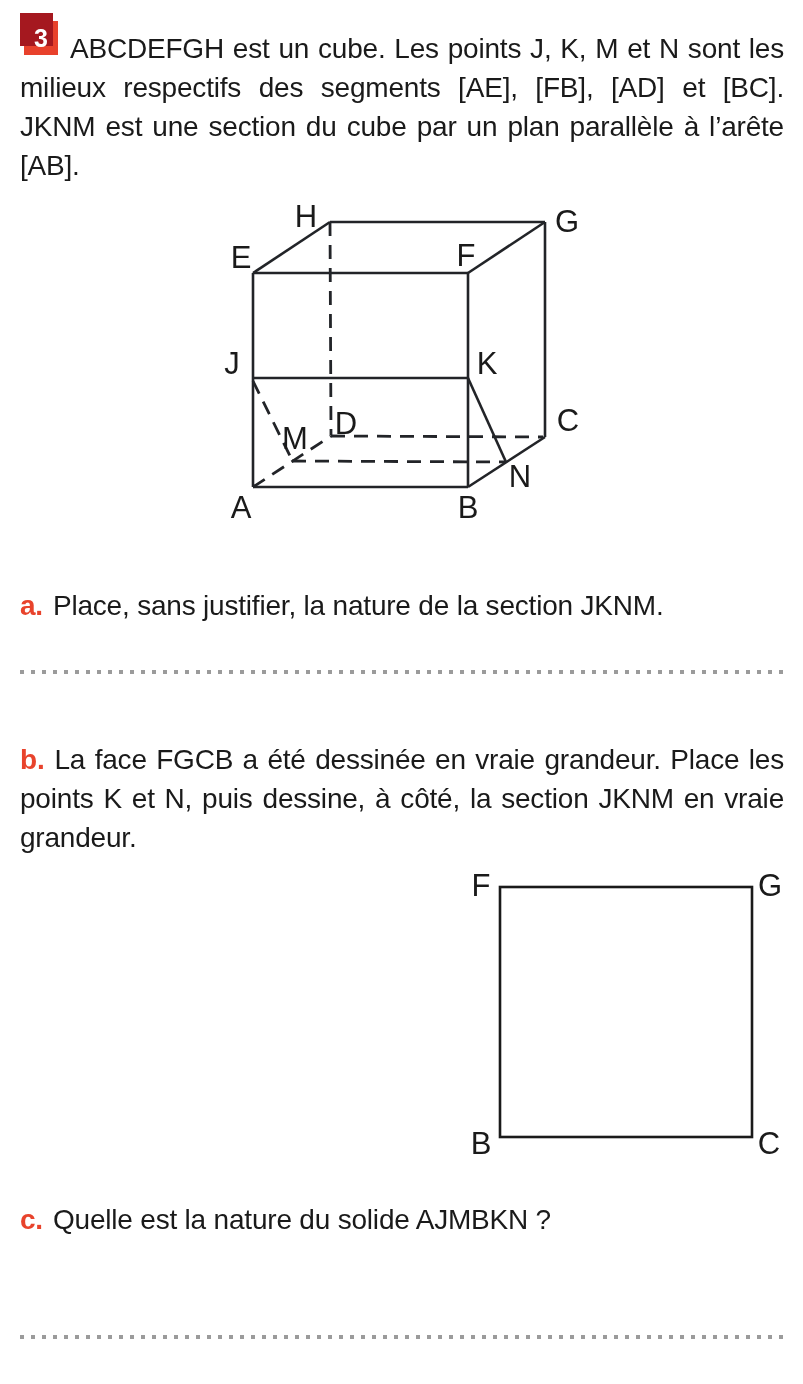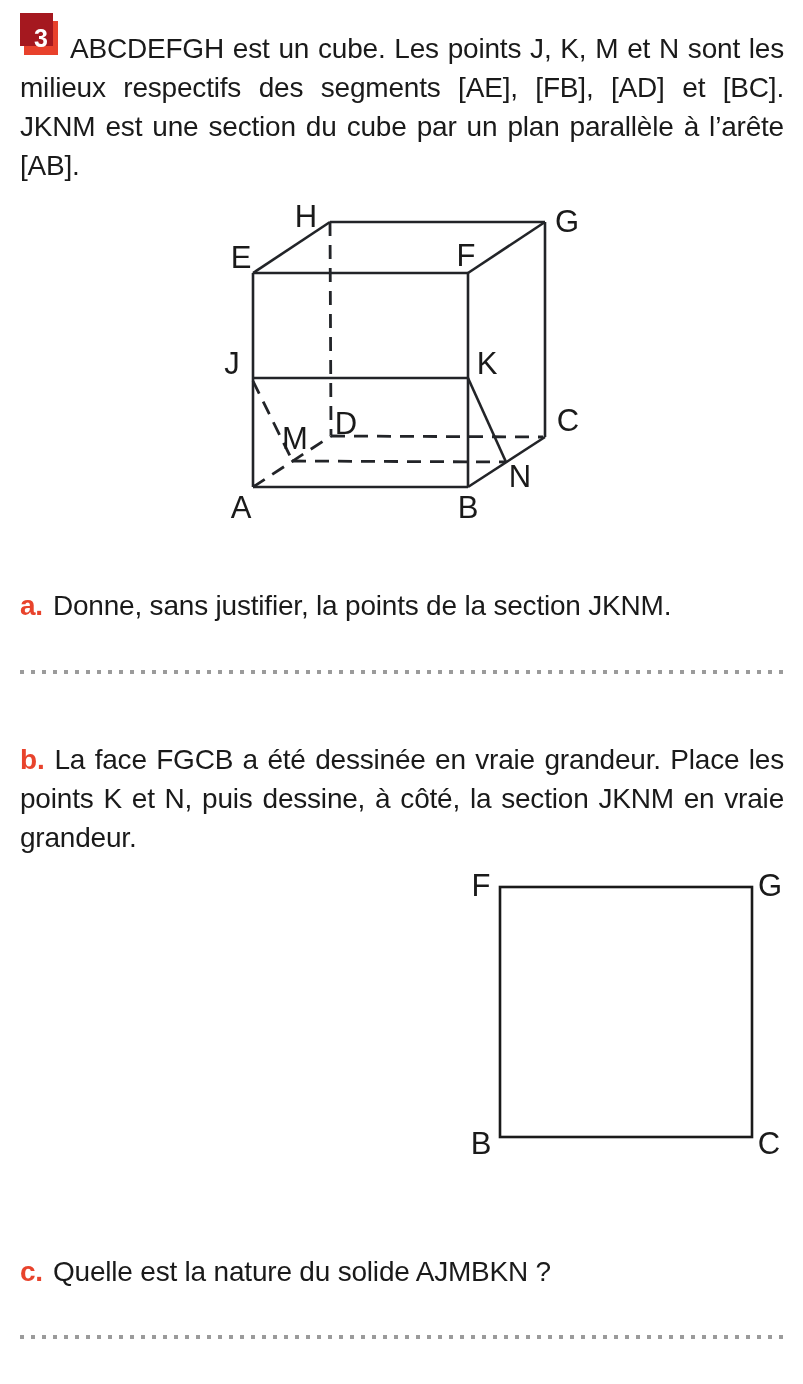--- a/index.html
+++ b/index.html
@@ -16,21 +16,21 @@
     left:20px;width:764px;
     margin:0;
     font-size:28px;line-height:39px;
     text-align:justify;
     color:#1a1a1a;
     letter-spacing:-0.2px;
   }
   .intro{top:17px;text-indent:50px;margin-top:12px;}
   .q-a{top:586px;text-align:left;}
   .q-b{top:740px;}
-  .q-c{top:1252px;text-align:left;}
+  .q-c{top:1200px;text-align:left;}
   .q-marker{
     font-weight:bold;
     color:#e8432c;
     margin-right:10px;
   }
   .badge{
     position:absolute;
     left:24px;top:21px;
     width:34px;height:34px;
     background:#e8412c;
@@ -107,21 +107,21 @@
     <text class="vlabel" x="232" y="374">J</text>
     <text class="vlabel" x="487" y="374">K</text>
     <text class="vlabel" x="346" y="434">D</text>
     <text class="vlabel" x="568" y="431">C</text>
     <text class="vlabel" x="295" y="449">M</text>
     <text class="vlabel" x="520" y="487">N</text>
     <text class="vlabel" x="241" y="518">A</text>
     <text class="vlabel" x="468" y="518">B</text>
   </svg>
 
-  <p class="para q-a"><span class="q-marker">a.</span><span>Donne, sans justifier, la points de la section JKNM.</span></p>
+  <p class="para q-a"><span class="q-marker">a.</span><span>Place, sans justifier, la nature de la section JKNM.</span></p>
 
   <div class="dots dots-a"></div>
 
   <p class="para q-b"><span class="q-marker">b.</span><span>La face FGCB a été dessinée en vraie grandeur. Place les points K et N, puis dessine, à côté, la section JKNM en vraie grandeur.</span></p>
 
   <svg class="fig fig-square" viewBox="0 860 803 300">
     <rect x="500" y="887" width="252" height="250" fill="none" stroke="#1a1a1a" stroke-width="2.6"></rect>
     <text class="vlabel" x="481" y="896">F</text>
     <text class="vlabel" x="770" y="896">G</text>
     <text class="vlabel" x="481" y="1154">B</text>

